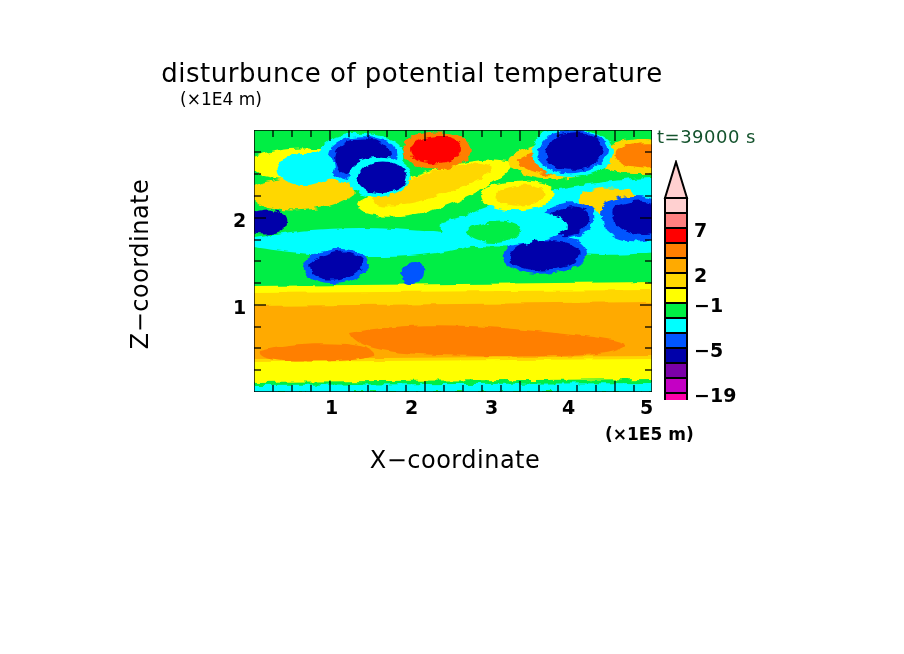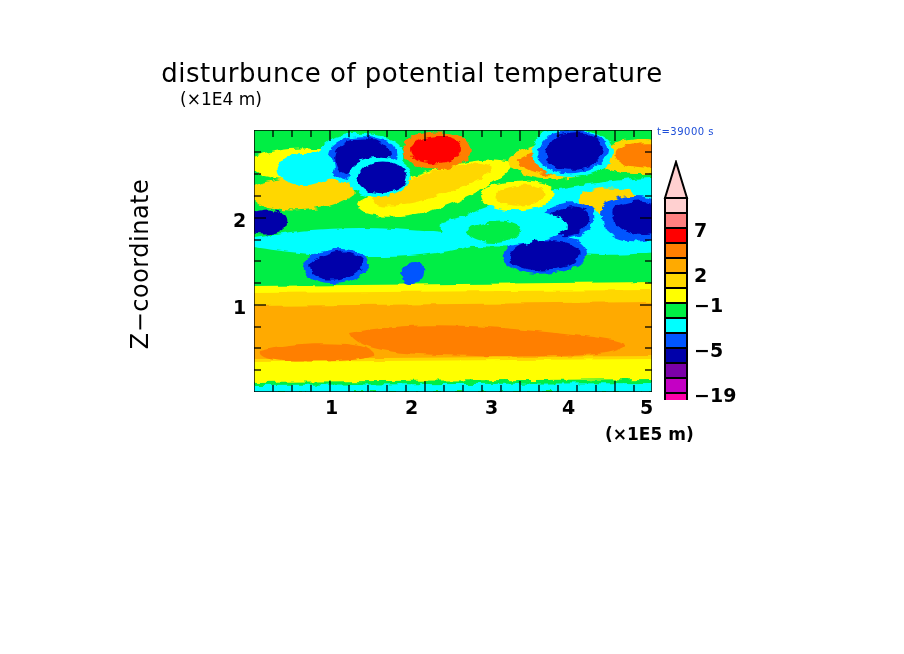--- a/index.html
+++ b/index.html
@@ -17,21 +17,21 @@
   }
   .title-inner{display:inline-block;transform:translateX(-50px);margin-left:20px;}
 
   .zunit{
     position:absolute;left:160px;top:89px;
     font-size:17px;font-weight:normal;color:#000;margin-left:20px;
   }
 
   .timestamp{
     position:absolute;left:657px;top:126px;
-    font-size:10px;color:#1d4ed8;letter-spacing:0.5px;
+    font-size:18px;color:#14532d;letter-spacing:0.5px;
   }
 
   .xunit{
     position:absolute;left:566px;top:424px;
     font-size:17px;font-weight:bold;color:#000;margin-left:39px;
   }
 
   .xaxis-title{
     position:absolute;left:255px;top:446px;width:400px;
     text-align:center;font-size:24px;color:#000;letter-spacing:0.5px;
@@ -314,20 +314,21 @@
   <div class="tick-label" style="left:325px;top:396px;">1</div>
   <div class="tick-label" style="left:405px;top:396px;">2</div>
   <div class="tick-label" style="left:485px;top:396px;">3</div>
   <div class="tick-label" style="left:562px;top:396px;">4</div>
   <div class="tick-label" style="left:640px;top:396px;">5</div>
 
   <div class="tick-label" style="left:233px;top:296px;">1</div>
   <div class="tick-label" style="left:233px;top:209px;">2</div>
 
   <div class="xunit">(×1E5 m)</div>
+  <div class="xaxis-title">X−coordinate</div>
   <div class="yaxis-title">Z−coordinate</div>
 
   <div style="position:absolute;left:662px;top:160px;">
     <svg width="40" height="240">
 
       <polygon points="14,2 25,38 3,38" fill="#ffd0d0" stroke="#000" stroke-width="2"></polygon>
 
       <g stroke="#000" stroke-width="2">
         <rect x="3" y="38" width="22" height="15" fill="#ffd0d0"></rect>
         <rect x="3" y="53" width="22" height="15" fill="#ff8080"></rect>

